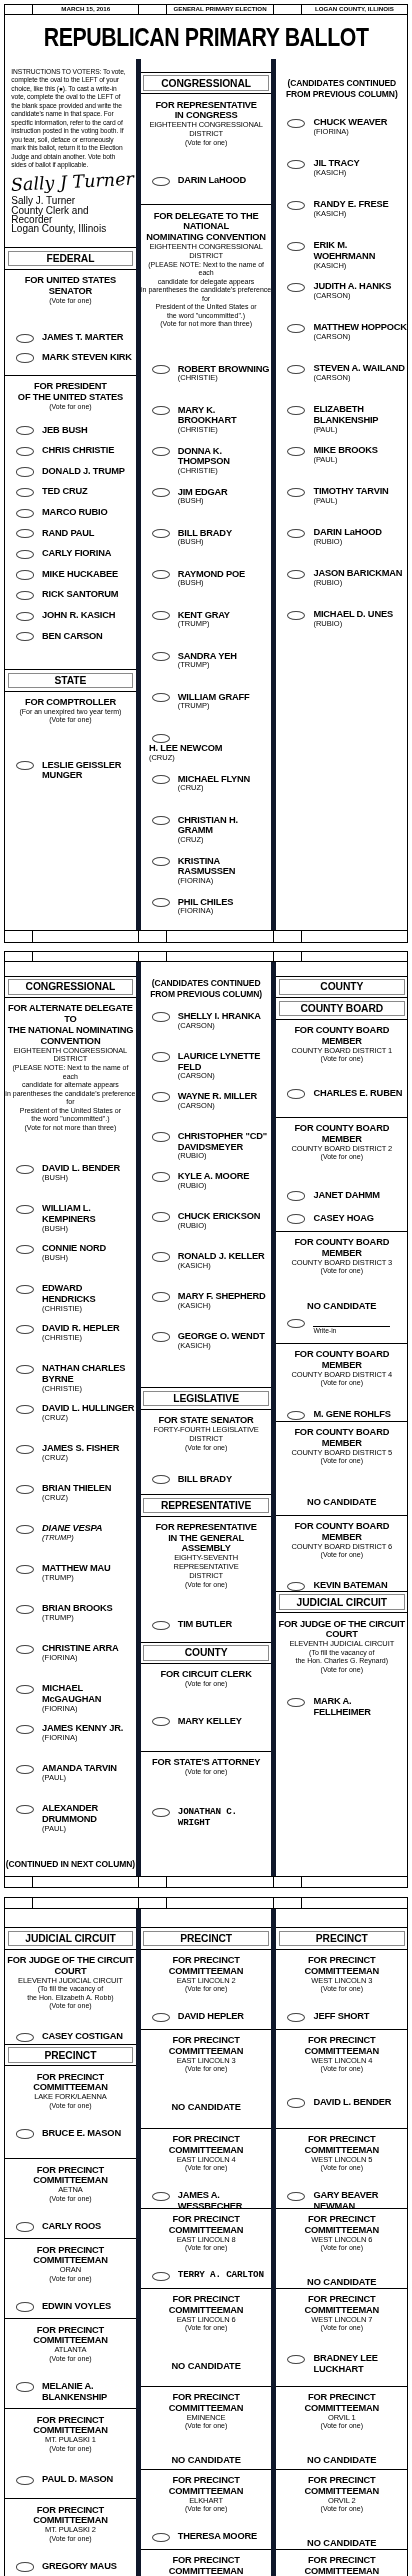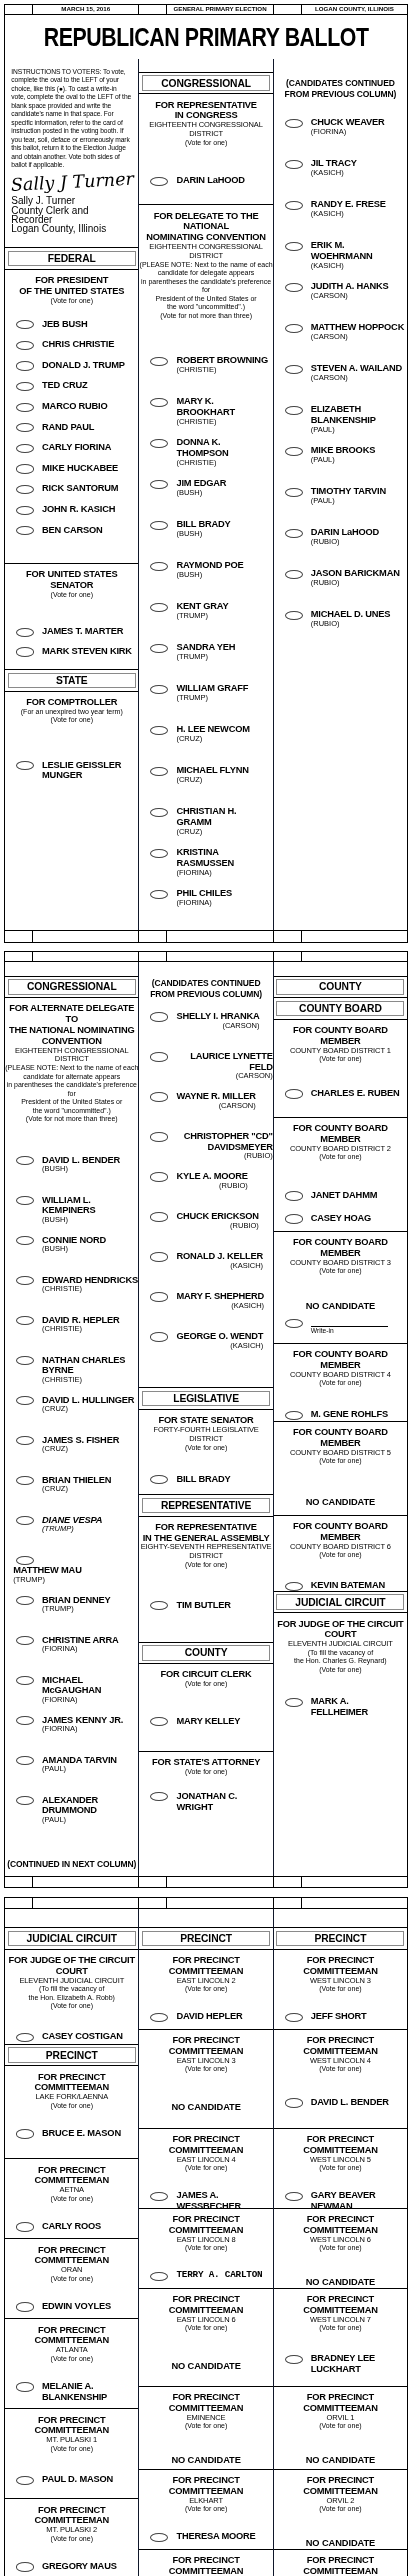--- a/index.html
+++ b/index.html
@@ -8,21 +8,21 @@
   .page{border:1px solid #000;background:#fff;}
   .bar{display:flex;height:9.3px;border-bottom:1px solid #000;}
   .fbar{border-bottom:none;border-top:1px solid #000;height:10.3px;}
   .bar-cell{border-right:1px solid #000;box-sizing:border-box;}
   .bar-cell:last-child{border-right:none;}
   .narrow{width:28px;flex:none;}
   .wide{flex:1;text-align:center;font-weight:bold;font-size:6.2px;line-height:8.8px;overflow:hidden;}
   .btitle{height:44px;display:flex;align-items:center;justify-content:center;overflow:hidden;}
   .btitle span{font-weight:bold;font-size:26px;letter-spacing:-0.5px;white-space:nowrap;transform:scaleX(0.82);}
   .cols{display:flex;align-items:stretch;}
-  .col{flex:1 1 0;border-right:1px solid #0f172a;overflow:hidden;min-width:0;}
+  .col{flex:1 1 0;border-right:5px solid #0f172a;overflow:hidden;min-width:0;}
   .col:last-child{border-right:none;}
   .blk{box-sizing:border-box;border-bottom:1px solid #000;overflow:hidden;position:relative;}
   .blk.nb{border-bottom:none;}
   .hdr{padding:2.6px;}
   .hdr-in{border:0.5px solid #8a8a8a;height:100%;box-sizing:border-box;display:flex;align-items:center;justify-content:center;font-weight:bold;font-size:10.3px;letter-spacing:-0.1px;}
   .contest{display:flex;flex-direction:column;padding-top:5.2px;}
   .ct-office{font-weight:bold;font-size:9.3px;line-height:10.8px;text-align:center;letter-spacing:-0.2px;padding:0 2.1px;}
   .ct-district{font-size:7.5px;line-height:8.8px;text-align:center;letter-spacing:-0.1px;}
   .ct-note{font-size:7px;line-height:8.5px;text-align:center;}
   .cand{display:flex;align-items:flex-start;}
@@ -64,20 +64,38 @@
             <div class="sig">Sally J Turner</div>
             <div class="clerk">Sally J. Turner</div>
             <div class="clerk">County Clerk and Recorder</div>
             <div class="clerk">Logan County, Illinois</div>
           </div>
           <div class="blk hdr" style="height: 21.6px;">
             <div class="hdr-in">
               <span>FEDERAL</span>
             </div>
           </div>
+          <div class="blk contest" style="height: 106px;">
+            <div class="ct-office">FOR UNITED STATES SENATOR</div>
+            <div class="ct-note">(Vote for one)</div>
+            <div class="cands" style="margin-top: 27px;">
+              <div class="cand" style="height: 19.6px;">
+                <div class="oval"></div>
+                <div class="ctext">
+                  <div class="cname">JAMES T. MARTER</div>
+                </div>
+              </div>
+              <div class="cand" style="height: 19.6px;">
+                <div class="oval"></div>
+                <div class="ctext">
+                  <div class="cname">MARK STEVEN KIRK</div>
+                </div>
+              </div>
+            </div>
+          </div>
           <div class="blk contest" style="height: 294px;">
             <div class="ct-office">FOR PRESIDENT</div>
             <div class="ct-office">OF THE UNITED STATES</div>
             <div class="ct-note">(Vote for one)</div>
             <div class="cands" style="margin-top: 13.4px;">
               <div class="cand" style="height: 20.6px;">
                 <div class="oval"></div>
                 <div class="ctext">
                   <div class="cname">JEB BUSH</div>
                 </div>
@@ -133,38 +151,20 @@
               <div class="cand" style="height: 20.6px;">
                 <div class="oval"></div>
                 <div class="ctext">
                   <div class="cname">JOHN R. KASICH</div>
                 </div>
               </div>
               <div class="cand" style="height: 20.6px;">
                 <div class="oval"></div>
                 <div class="ctext">
                   <div class="cname">BEN CARSON</div>
-                </div>
-              </div>
-            </div>
-          </div>
-          <div class="blk contest" style="height: 106px;">
-            <div class="ct-office">FOR UNITED STATES SENATOR</div>
-            <div class="ct-note">(Vote for one)</div>
-            <div class="cands" style="margin-top: 27px;">
-              <div class="cand" style="height: 19.6px;">
-                <div class="oval"></div>
-                <div class="ctext">
-                  <div class="cname">JAMES T. MARTER</div>
-                </div>
-              </div>
-              <div class="cand" style="height: 19.6px;">
-                <div class="oval"></div>
-                <div class="ctext">
-                  <div class="cname">MARK STEVEN KIRK</div>
                 </div>
               </div>
             </div>
           </div>
           <div class="blk hdr" style="height: 21.6px;">
             <div class="hdr-in">
               <span>STATE</span>
             </div>
           </div>
           <div class="blk contest nb" style="height: 239px;">
@@ -269,21 +269,21 @@
                   <div class="cpref">(TRUMP)</div>
                 </div>
               </div>
               <div class="cand" style="height: 41px;">
                 <div class="oval"></div>
                 <div class="ctext">
                   <div class="cname">WILLIAM GRAFF</div>
                   <div class="cpref">(TRUMP)</div>
                 </div>
               </div>
-              <div class="cand" style="height: 41px;">
+              <div class="cand" style="height: 41px; flex-direction: column;">
                 <div class="oval"></div>
                 <div class="ctext">
                   <div class="cname">H. LEE NEWCOM</div>
                   <div class="cpref">(CRUZ)</div>
                 </div>
               </div>
               <div class="cand" style="height: 41px;">
                 <div class="oval"></div>
                 <div class="ctext">
                   <div class="cname">MICHAEL FLYNN</div>
@@ -519,31 +519,31 @@
                   <div class="cpref">(CRUZ)</div>
                 </div>
               </div>
               <div class="cand" style="height: 40px; font-style: italic;">
                 <div class="oval"></div>
                 <div class="ctext">
                   <div class="cname">DIANE VESPA</div>
                   <div class="cpref">(TRUMP)</div>
                 </div>
               </div>
-              <div class="cand" style="height: 40px; flex-direction: column;">
+              <div class="cand" style="height: 40px;">
                 <div class="oval"></div>
                 <div class="ctext">
                   <div class="cname">MATTHEW MAU</div>
                   <div class="cpref">(TRUMP)</div>
                 </div>
               </div>
               <div class="cand" style="height: 40px;">
                 <div class="oval"></div>
                 <div class="ctext">
-                  <div class="cname">BRIAN DENNEY</div>
+                  <div class="cname">BRIAN BROOKS</div>
                   <div class="cpref">(TRUMP)</div>
                 </div>
               </div>
               <div class="cand" style="height: 40px;">
                 <div class="oval"></div>
                 <div class="ctext">
                   <div class="cname">CHRISTINE ARRA</div>
                   <div class="cpref">(FIORINA)</div>
                 </div>
               </div>
@@ -578,21 +578,21 @@
             </div>
             <div class="cont-note">(CONTINUED IN NEXT COLUMN)</div>
           </div>
         </div>
         <div class="col">
           <div class="blk nb" style="height: 9.3px;"></div>
           <div class="blk conthdr nb" style="height: 28px;">
             <div>(CANDIDATES CONTINUED</div>
             <div>FROM PREVIOUS COLUMN)</div>
           </div>
-          <div class="blk contest" style="height: 389px; text-align: right;">
+          <div class="blk contest" style="height: 389px;">
             <div class="cands" style="margin-top: 6.2px;">
               <div class="cand" style="height: 40px;">
                 <div class="oval"></div>
                 <div class="ctext">
                   <div class="cname">SHELLY I. HRANKA</div>
                   <div class="cpref">(CARSON)</div>
                 </div>
               </div>
               <div class="cand" style="height: 40px;">
                 <div class="oval"></div>
@@ -703,21 +703,21 @@
                 <div class="oval"></div>
                 <div class="ctext">
                   <div class="cname">MARY KELLEY</div>
                 </div>
               </div>
             </div>
           </div>
           <div class="blk contest nb" style="height: 124px;">
             <div class="ct-office">FOR STATE'S ATTORNEY</div>
             <div class="ct-note">(Vote for one)</div>
-            <div class="cands" style="margin-top: 14px;">
+            <div class="cands" style="margin-top: 30px; font-family: Liberation Mono, monospace;">
               <div class="cand" style="height: 23px;">
                 <div class="oval"></div>
                 <div class="ctext">
                   <div class="cname">JONATHAN C. WRIGHT</div>
                 </div>
               </div>
             </div>
           </div>
         </div>
         <div class="col">

